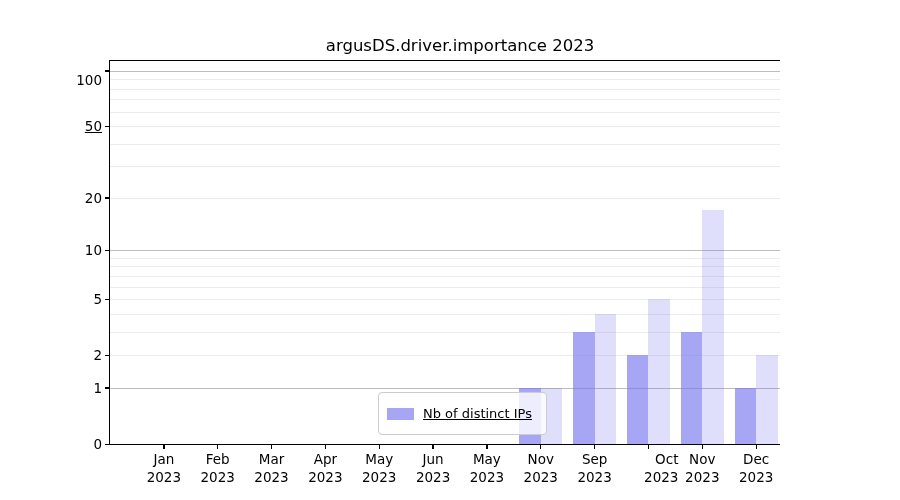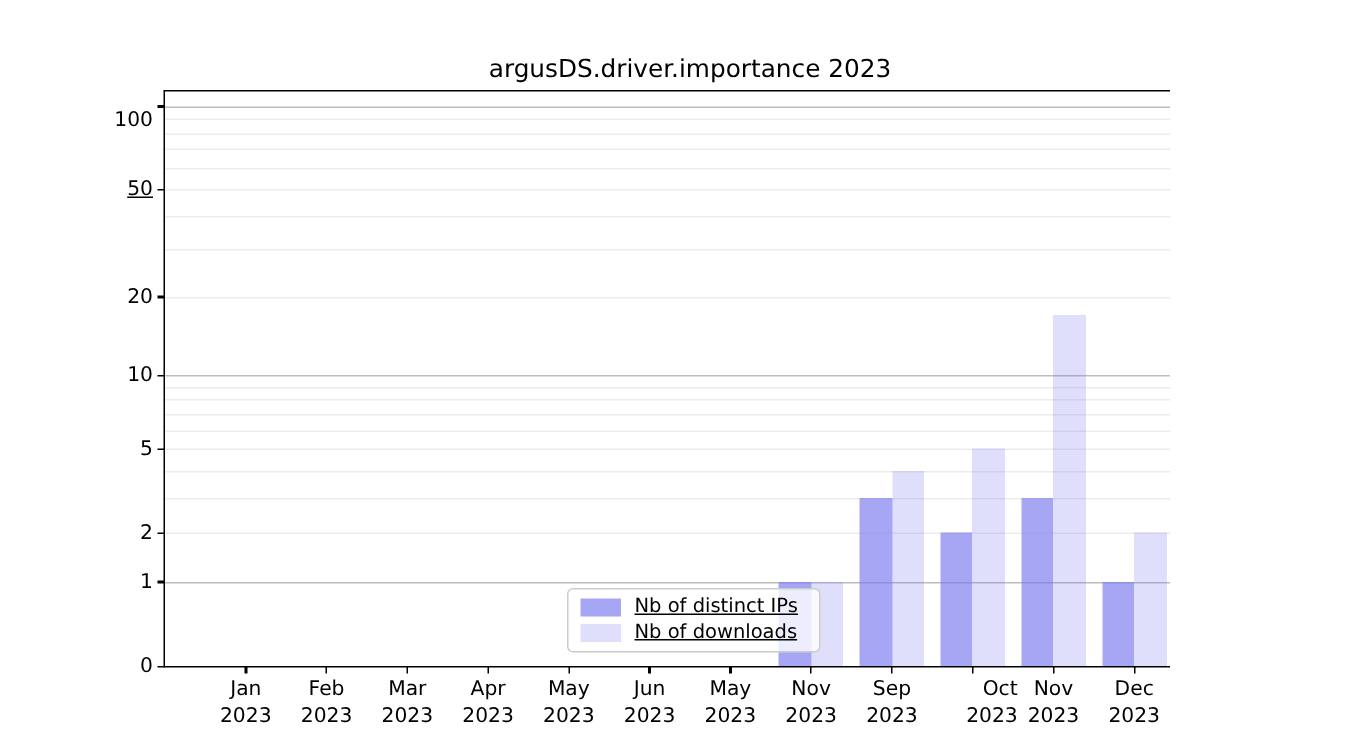--- a/index.html
+++ b/index.html
@@ -141,18 +141,14 @@
       <div class="xlabel" style="left: 726.154px;">
         <div>Dec</div>
         <div>2023</div>
       </div>
     </div>
   <div class="legend" id="legend" style="background: rgba(255, 255, 255, 0.8); border-color: rgb(204, 204, 204);">
       <div class="lrow">
         <div class="swatch" style="background: rgba(120, 120, 240, 0.66);"></div>
         <div class="llabel">Nb of distinct IPs</div>
       </div>
-      <div class="lrow">
-        <div class="swatch" style="background: rgba(120, 120, 240, 0.24);"></div>
-        <div class="llabel">Nb of downloads</div>
-      </div>
     </div>
 </div>
 
 </body></html>

